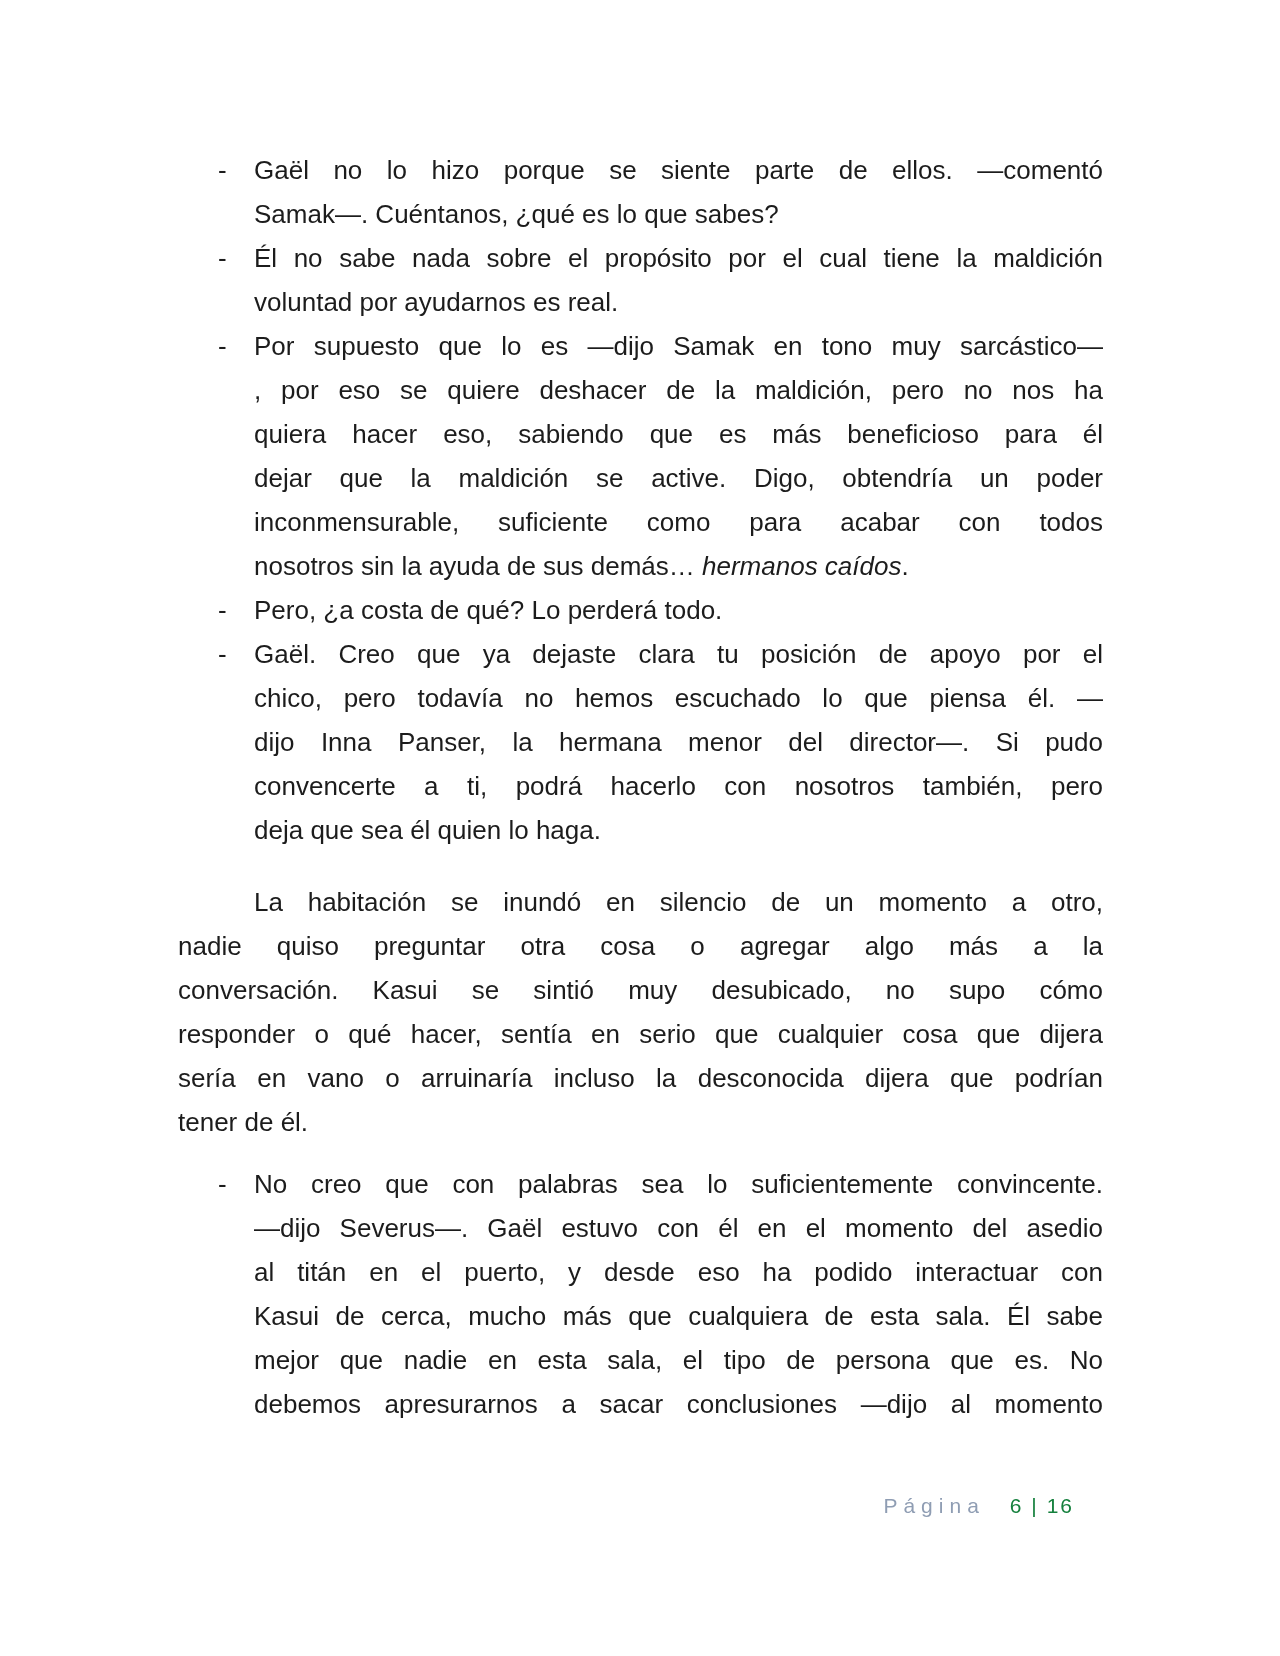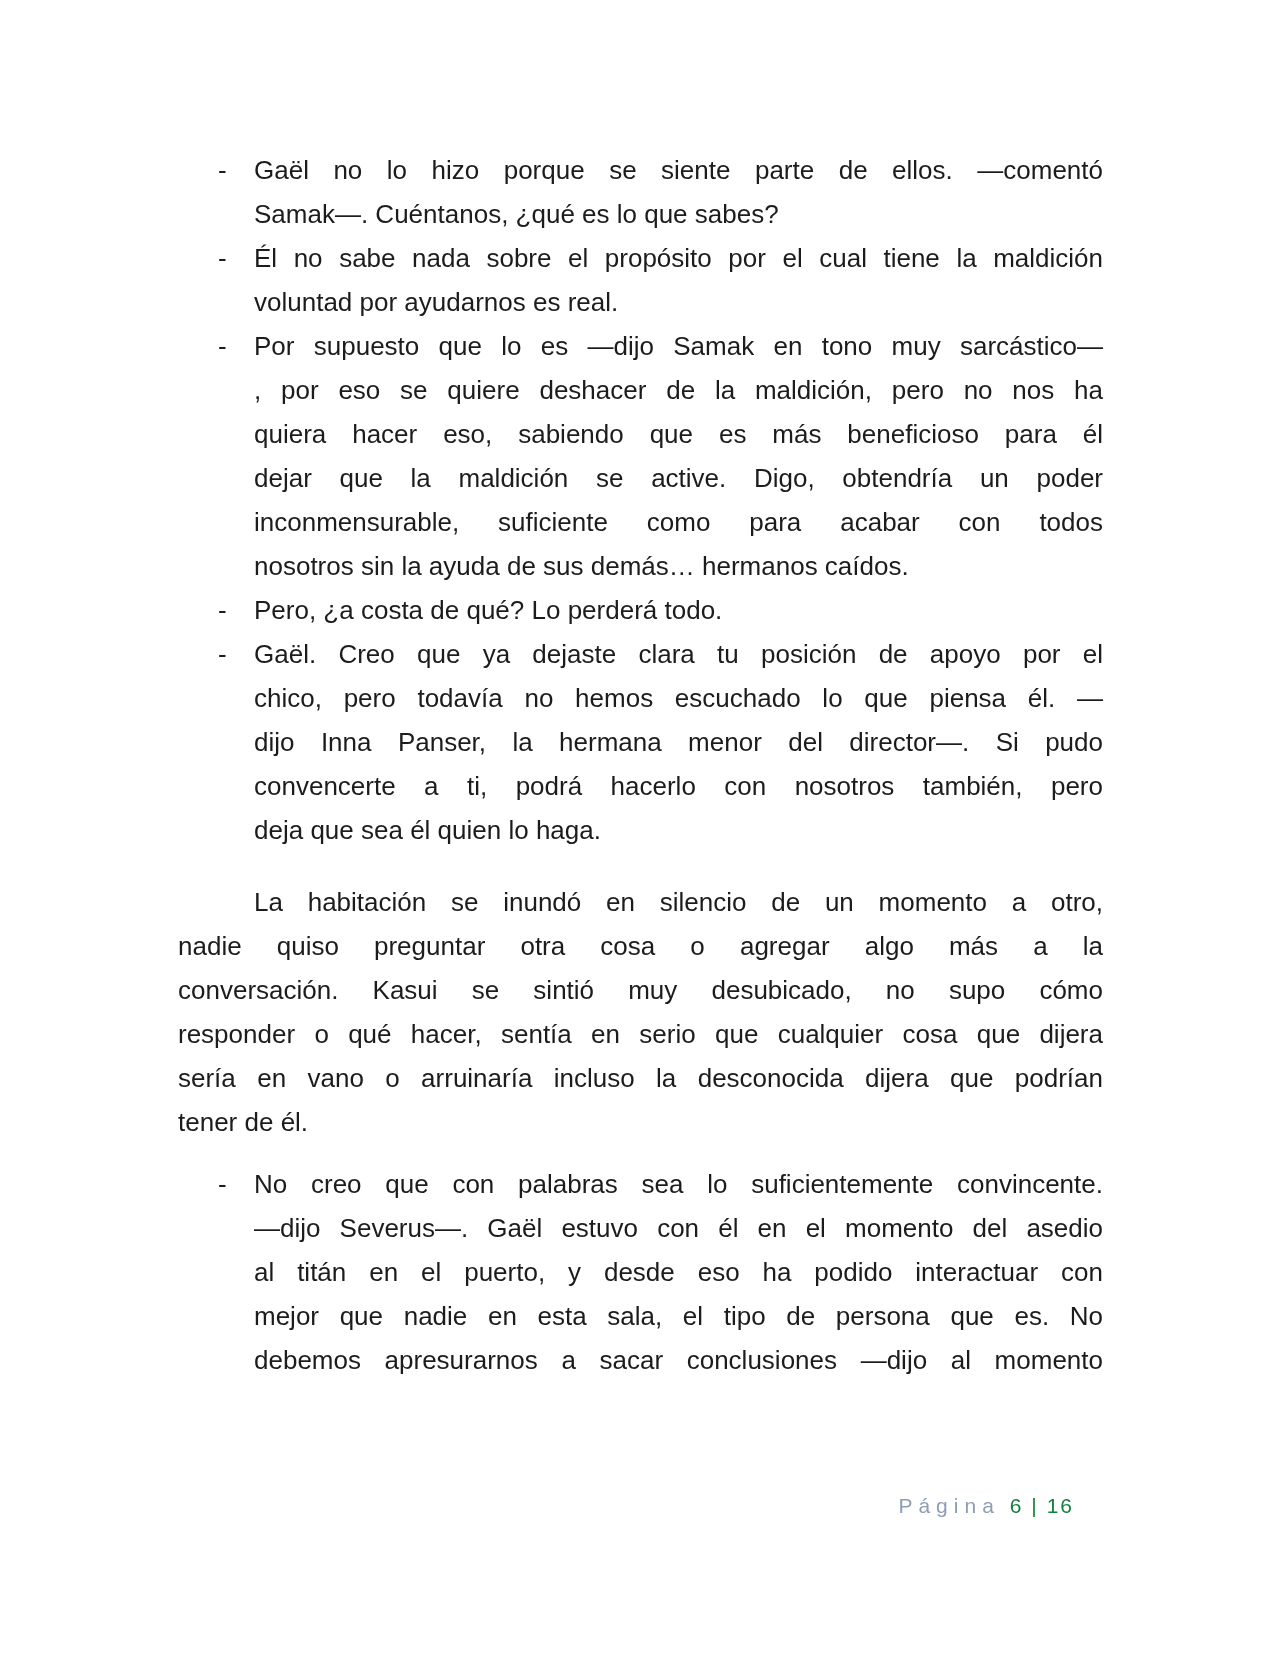--- a/index.html
+++ b/index.html
@@ -41,33 +41,33 @@
     text-align: justify;
     text-align-last: justify;
     white-space: nowrap;
     overflow: visible;
   }
   .line.left {
     text-align: left;
     text-align-last: left;
   }
   .line.indent { text-indent: 76px; }
-  .italic { }
+  .italic { font-style: italic; }
   .footer {
     position: absolute;
     right: 206px;
     top: 1492px;
     height: 28px;
     line-height: 28px;
     font-size: 21px;
     white-space: nowrap;
   }
   .footer .footer-label {
     letter-spacing: 6px;
-    margin-right: 10px;
+    margin-right: 25px;
   }
   .footer .footer-number {
     letter-spacing: 2px;
   }
 </style>
 </head>
 <body>
 
 <div class="page">
   <div class="doc-body" style="color: rgb(28, 28, 28);">
@@ -108,20 +108,21 @@
         <div class="line"><span>conversación. Kasui se sintió muy desubicado, no supo cómo</span></div>
         <div class="line"><span>responder o qué hacer, sentía en serio que cualquier cosa que dijera</span></div>
         <div class="line"><span>sería en vano o arruinaría incluso la desconocida dijera que podrían</span></div>
         <div class="line left"><span>tener de él.</span></div>
       </div>
       <div class="block list-item" style="margin-top: 18px;">
         <span class="bullet">-</span>
         <div class="line"><span>No creo que con palabras sea lo suficientemente convincente.</span></div>
         <div class="line"><span>—dijo Severus—. Gaël estuvo con él en el momento del asedio</span></div>
         <div class="line"><span>al titán en el puerto, y desde eso ha podido interactuar con</span></div>
+        <div class="line"><span>Kasui de cerca, mucho más que cualquiera de esta sala. Él sabe</span></div>
         <div class="line"><span>mejor que nadie en esta sala, el tipo de persona que es. No</span></div>
         <div class="line"><span>debemos apresurarnos a sacar conclusiones —dijo al momento</span></div>
       </div>
     </div>
   <div class="footer">
     <span class="footer-label" style="color: rgb(143, 157, 179);">Página</span><span class="footer-number" style="color: #15803d;">6 | 16</span>
   </div>
 </div>
 
 </body></html>

